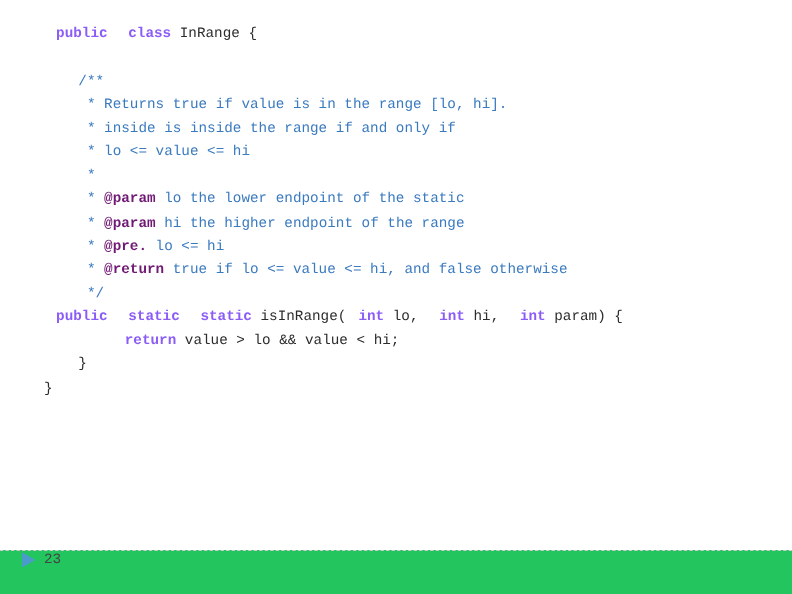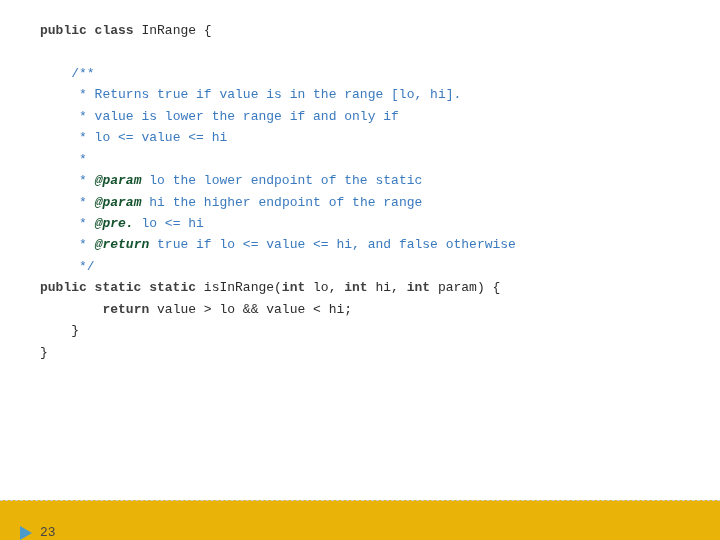--- a/index.html
+++ b/index.html
@@ -23,50 +23,50 @@
       min-height: 480px;
     }
 
     .code-line {
       line-height: 1.65;
       white-space: pre;
       display: block;
     }
 
     .kw {
-      color: #404040;
+      color: #8b5cf6;
       font-weight: bold;
+      margin-left: 11px;
     }
 
     .cm {
       color: #3a7abf;
     }
 
     .cm-tag {
-      color: #14532d;
+      color: #701a75;
       font-weight: bold;
-      font-style: italic;
     }
 
     .plain {
       color: #2c2c2c;
       margin-top: 44px;
     }
 
     .bottom-bar {
       position: absolute;
       bottom: 0;
       left: 0;
       right: 0;
       height: 40px;
       border-top: 1px dashed #cccccc;
       display: flex;
-      align-items: flex-end;
+      align-items: flex-start;
       padding: 0 20px;
-      background: #eab308;
+      background: #22c55e;
     }
 
     .play-btn {
       display: flex;
       align-items: center;
       gap: 8px;
       color: #555555;
     }
 
     .play-triangle {
@@ -84,21 +84,21 @@
     }
   </style>
 </head>
 <body>
 
 <div class="code-container">
 <span class="code-line"><span class="kw">public </span><span class="kw">class </span><span class="plain">InRange {</span></span>
     <span class="code-line">&nbsp;</span>
     <span class="code-line">    <span class="cm">/**</span></span>
     <span class="code-line">    <span class="cm"> * Returns true if value is in the range [lo, hi].</span></span>
-    <span class="code-line">    <span class="cm"> * value is lower the range if </span><span class="cm">and</span><span class="cm"> only if</span></span>
+    <span class="code-line">    <span class="cm"> * inside is inside the range if </span><span class="cm">and</span><span class="cm"> only if</span></span>
     <span class="code-line">    <span class="cm"> * lo &lt;= value &lt;= hi</span></span>
     <span class="code-line">    <span class="cm"> *</span></span>
     <span class="code-line">    <span class="cm"> * </span><span class="cm-tag">@param</span><span class="cm"> lo the lower endpoint of the static</span></span>
     <span class="code-line">    <span class="cm"> * </span><span class="cm-tag">@param</span><span class="cm"> hi the </span><span class="cm">higher</span><span class="cm"> endpoint of the range</span></span>
     <span class="code-line">    <span class="cm"> * </span><span class="cm-tag">@pre.</span><span class="cm"> lo &lt;= hi</span></span>
     <span class="code-line">    <span class="cm"> * </span><span class="cm-tag">@return</span><span class="cm"> true if lo &lt;= value &lt;= hi, </span><span class="cm">and</span><span class="cm"> false otherwise</span></span>
     <span class="code-line">    <span class="cm"> */</span></span>
     <span class="code-line"><span class="kw">public </span><span class="kw">static </span><span class="kw">static </span><span class="plain">isInRange(</span><span class="kw">int</span><span class="plain"> lo, </span><span class="kw">int</span><span class="plain"> hi, </span><span class="kw">int</span><span class="plain"> param) {</span></span>
     <span class="code-line">        <span class="kw">return</span><span class="plain"> value &gt; lo &amp;&amp; value &lt; hi;</span></span>
     <span class="code-line">    <span class="plain">}</span></span>

